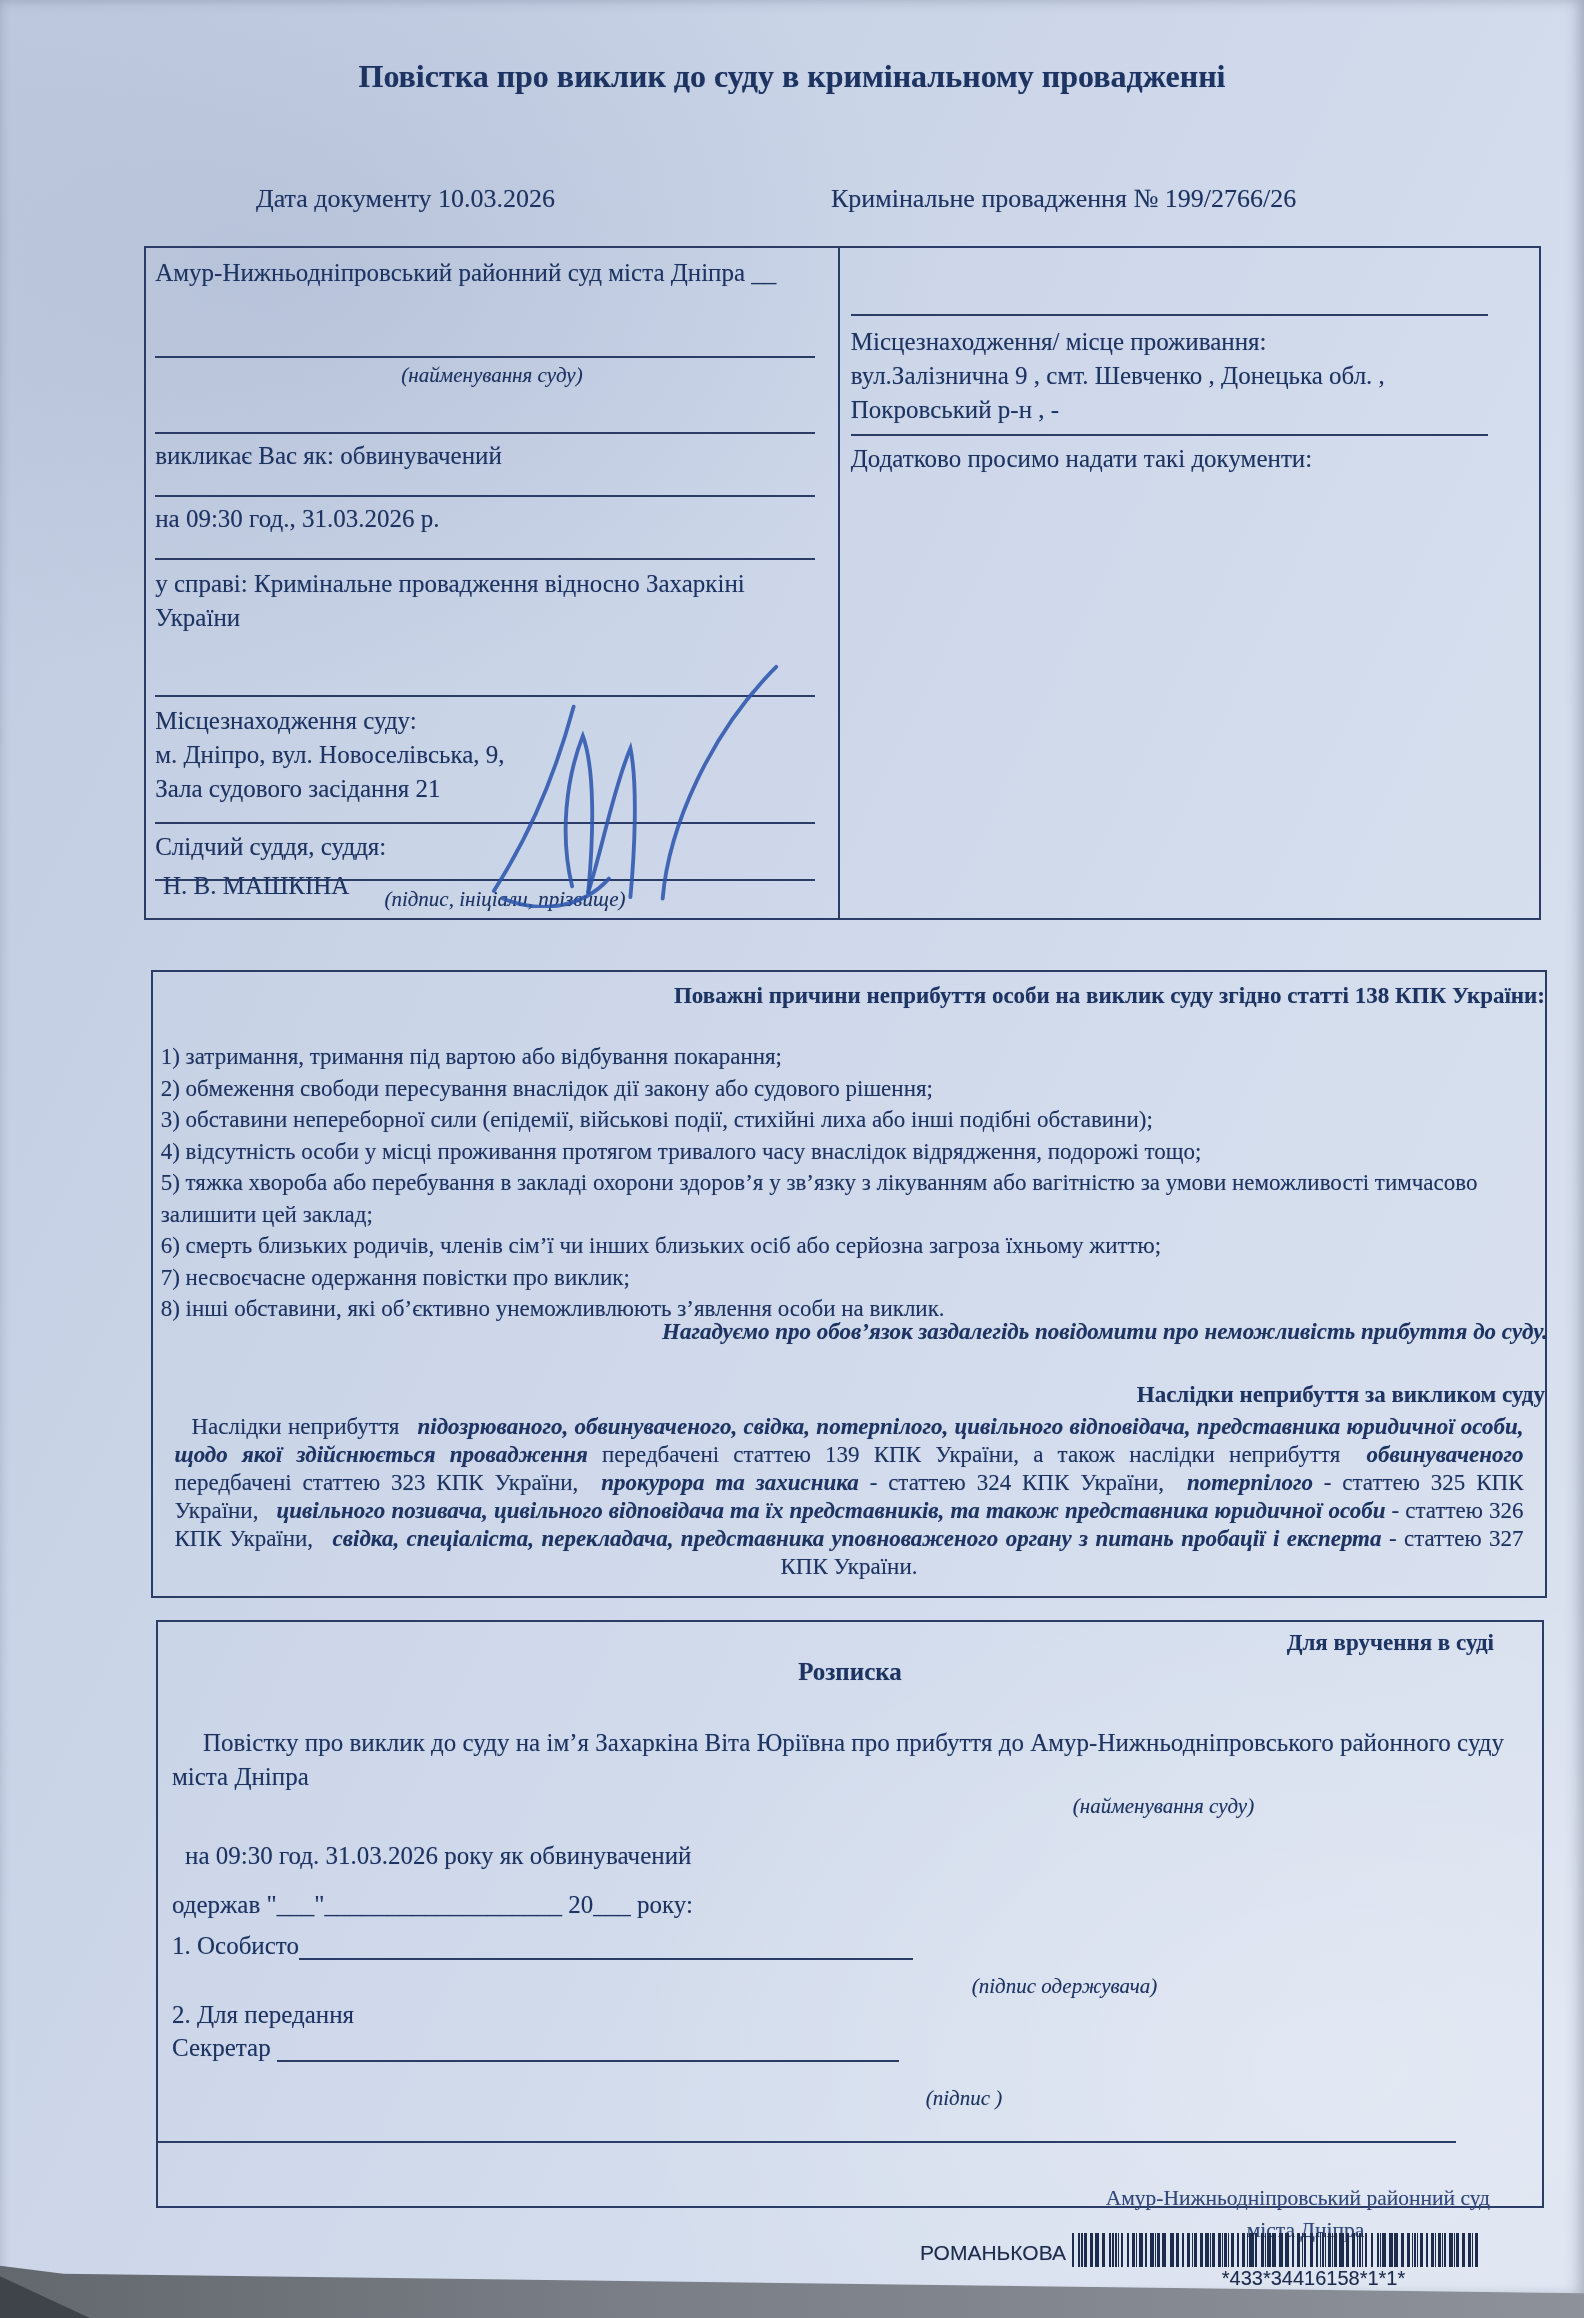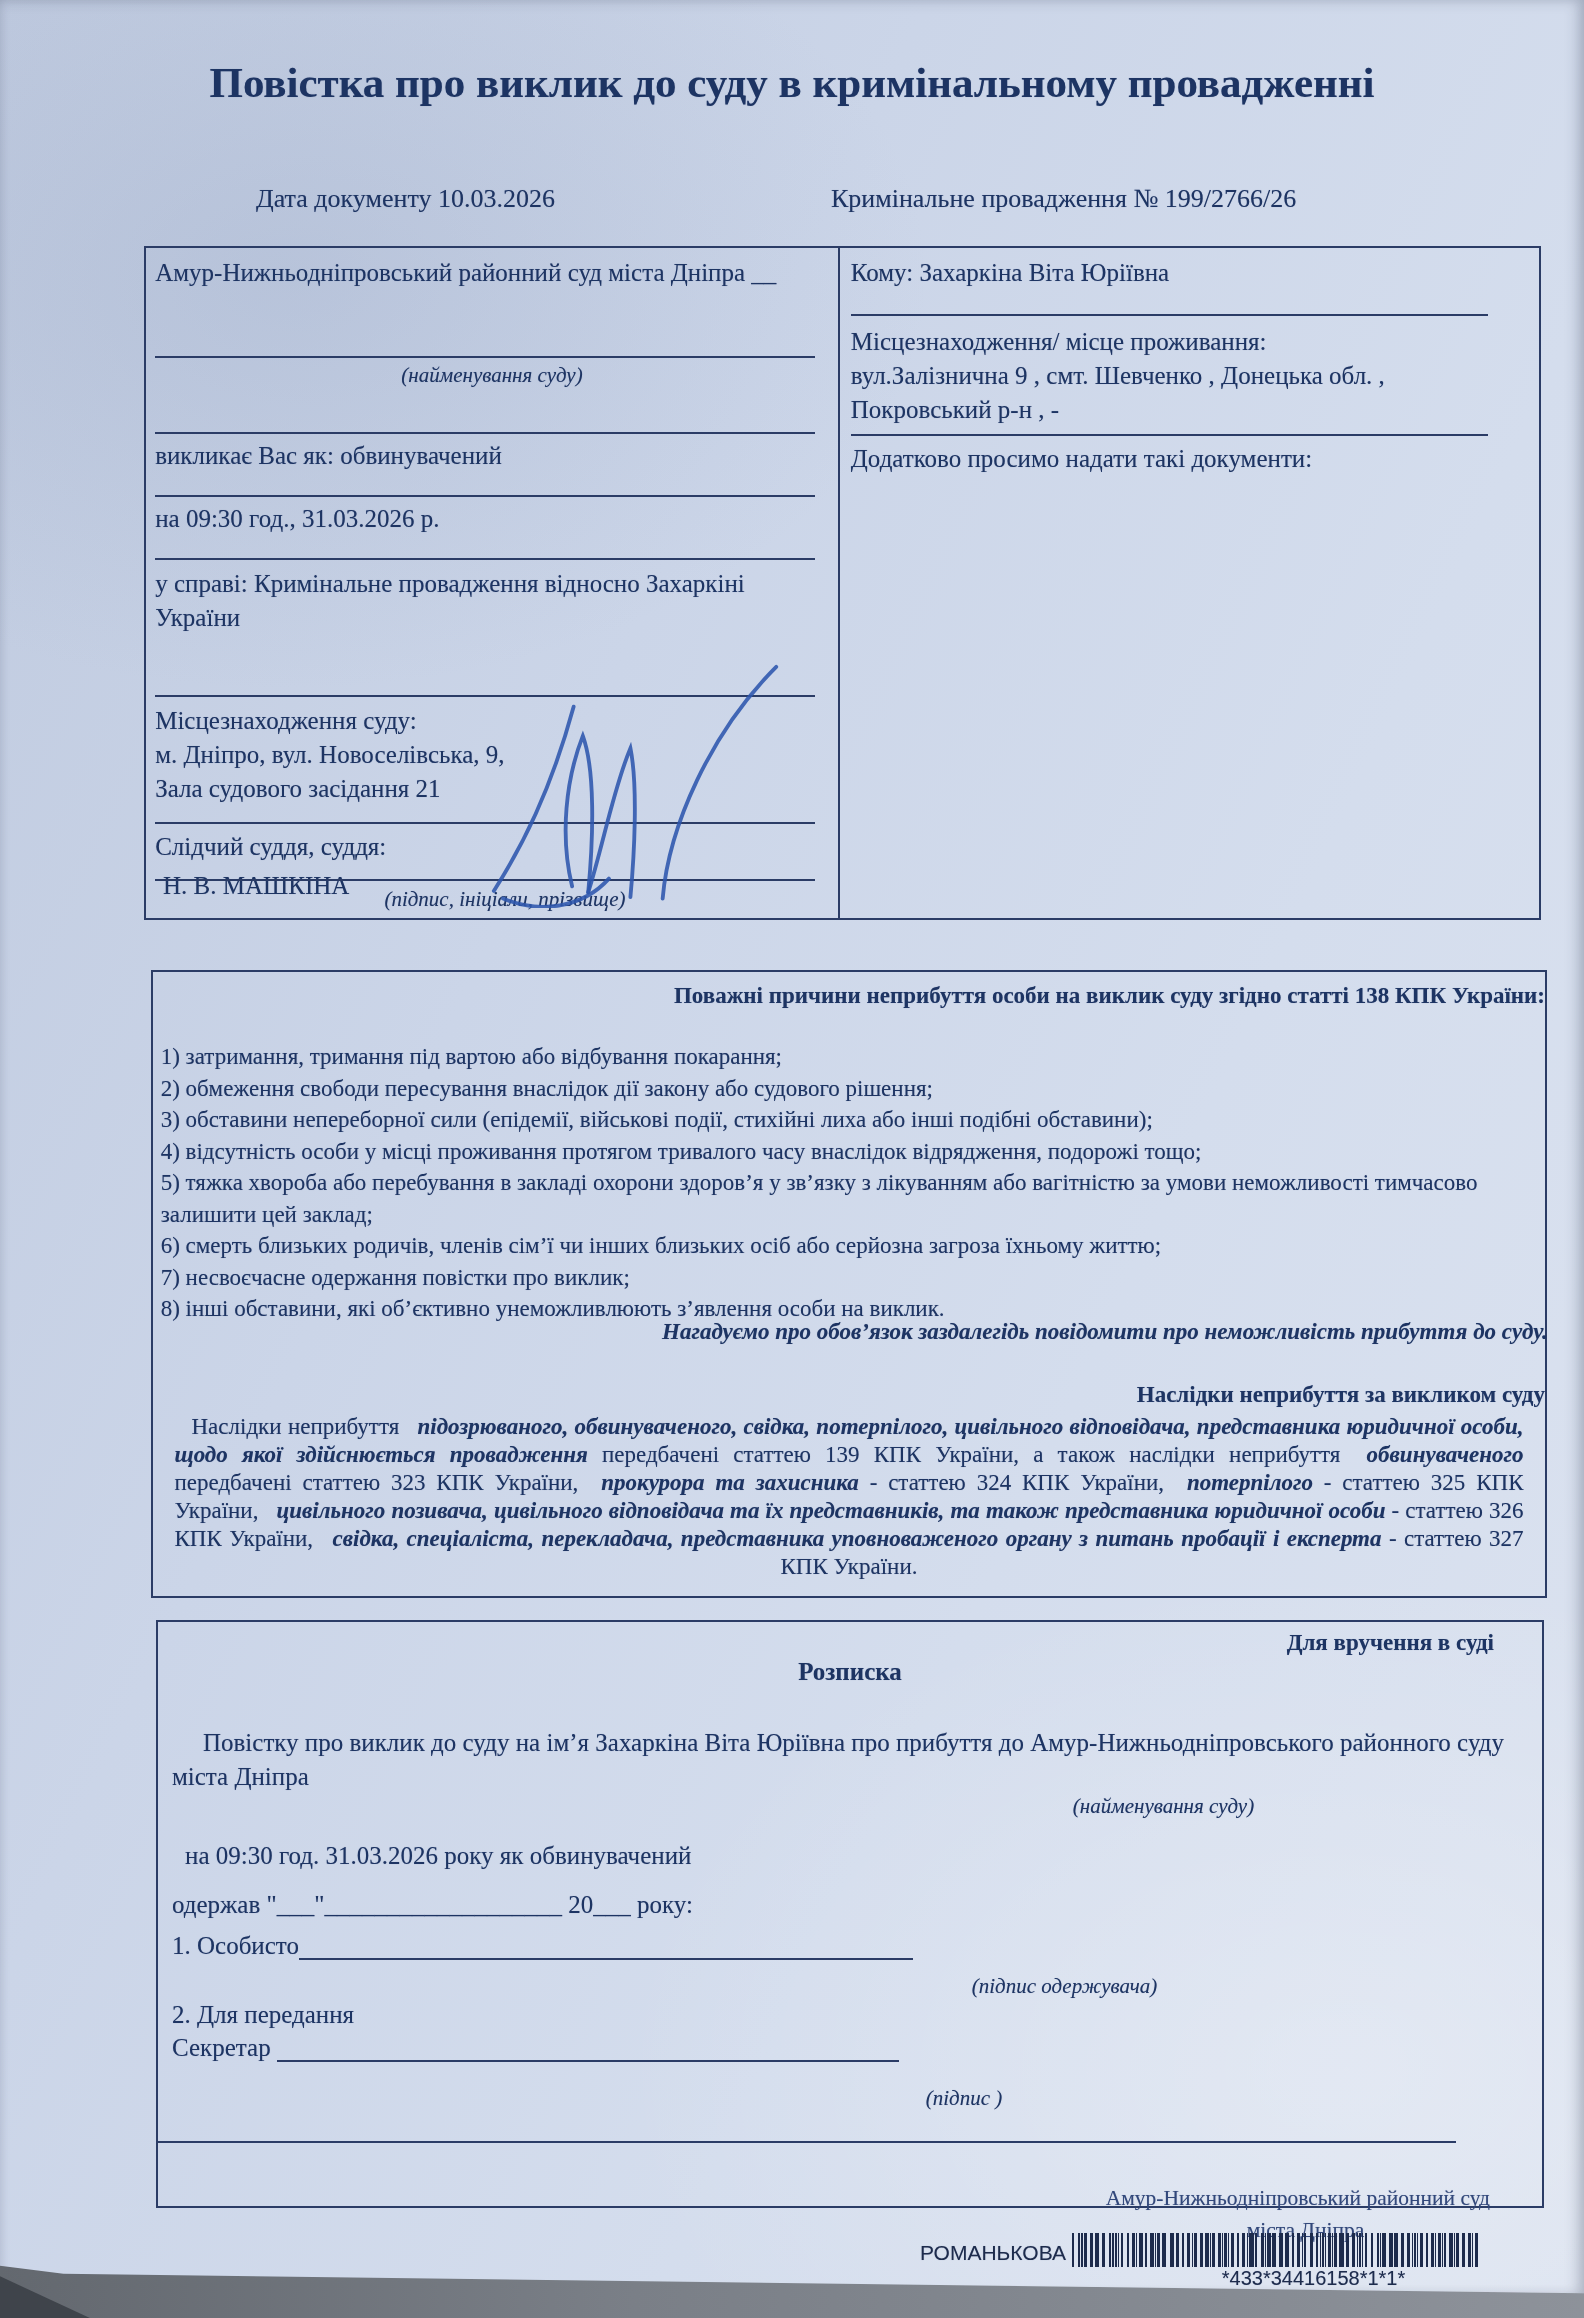--- a/index.html
+++ b/index.html
@@ -21,21 +21,21 @@
   .abs{position:absolute;}
   .txt{text-shadow:0 0 0.8px rgba(28,48,96,.35);}
   .b{font-weight:bold;}
   .i{font-style:italic;}
   .bi{font-weight:bold;font-style:italic;margin-left:12px;}
   .center{text-align:center;}
   .right{text-align:right;}
   .box{position:absolute;border:2.3px solid #2b3c66;}
   .rule{position:absolute;height:2.3px;background:#2b3c66;}
   .blank{display:inline-block;border-bottom:2.3px solid #2b3c66;height:23px;vertical-align:bottom;}
-  .fs-title{font-size:43px;}
+  .fs-title{font-size:32px;}
   .fs-head{font-size:26px;}
   .fs-body{font-size:25px;}
   .fs-small{font-size:23px;text-align:right;}
   .fs-cap{font-size:21px;}
   .reason{font-size:23px;line-height:31.5px;}
   .sig path{fill:none;stroke:#2e56ad;stroke-width:5;stroke-linecap:round;opacity:.88;}
   .barcode{
     background:
       repeating-linear-gradient(90deg,#1d2b4c 0 2.3px,rgba(0,0,0,0) 2.3px 6.1px),
       repeating-linear-gradient(90deg,#1d2b4c 0 1.5px,rgba(0,0,0,0) 1.5px 10px),
@@ -77,21 +77,20 @@
       <div class="rule" style="left:9.2px;top:574px;width:660px;"></div>
       <div class="abs txt fs-body" style="left:9.2px;top:585px;">Слідчий суддя, суддя:</div>
       <div class="abs txt fs-body" style="left:17px;top:624px;">Н. В. МАШКІНА</div>
       <div class="rule" style="left:9.2px;top:631px;width:660px;"></div>
       <div class="abs txt i fs-cap center" style="left:13px;top:639px;width:692px;">(підпис, ініціали, прізвище)</div>
     </div>
 
     <div class="abs" style="left:692px;top:0;width:2.3px;height:100%;background:#2b3c66;"></div>
 
     <div class="abs" style="left:694px;top:0;width:699px;height:100%;">
-      <div class="abs txt fs-body" style="left:10.8px;top:10.8px;width:676px;">Кому: Захаркіна Віта Юріївна</div>
       <div class="rule" style="left:10.8px;top:66px;width:637px;"></div>
       <div class="abs txt fs-body" style="left:10.8px;top:77px;width:680px;line-height:34px;">
         <div>Місцезнаходження/ місце проживання:</div>
         <div>вул.Залізнична 9  ,  смт. Шевченко  ,  Донецька обл. ,</div>
         <div>Покровський р-н ,  -</div>
       </div>
       <div class="rule" style="left:10.8px;top:186px;width:637px;"></div>
       <div class="abs txt fs-body" style="left:10.8px;top:197px;width:676px;">Додатково просимо надати такі документи:</div>
     </div>
   </div>

